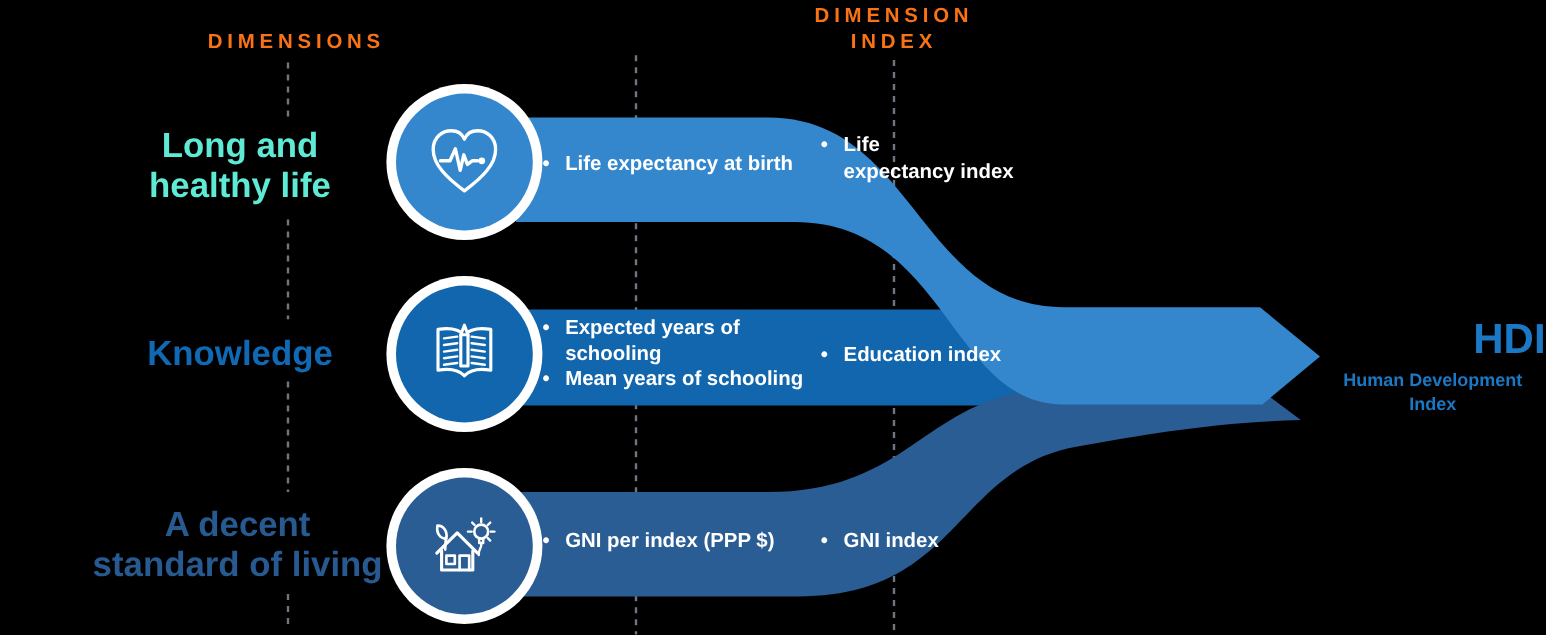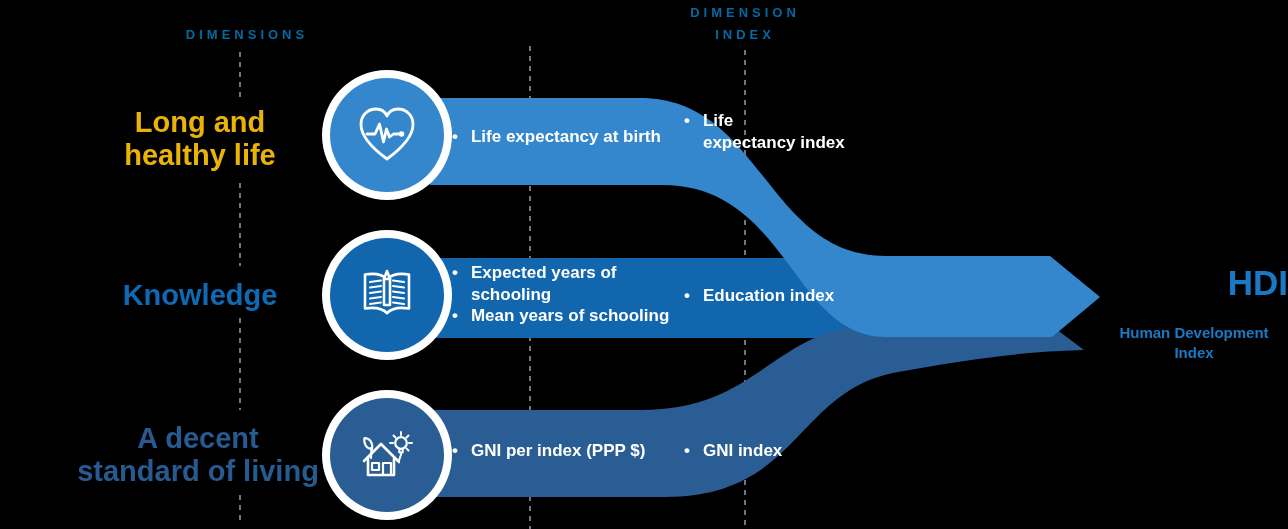--- a/index.html
+++ b/index.html
@@ -2,38 +2,38 @@
 <html><head>
 <meta charset="utf-8">
 <style>
   html,body{margin:0;padding:0;background:#000;}
   #stage{
     position:relative;width:1288px;height:529px;background:#000;
     overflow:hidden;font-family:"Liberation Sans",sans-serif;
   }
   .abs{position:absolute;}
   .col-header{
-    color:#0369a1;font-size:13px;font-weight:bold;letter-spacing:4px;
+    color:#f97316;font-size:17px;font-weight:bold;letter-spacing:4px;
     text-align:center;white-space:pre-line;line-height:22px;
   }
   .dim-label{
     color:#2f87cc;font-size:29px;font-weight:bold;line-height:33px;
     text-align:center;white-space:pre-line;
   }
   .band-item{display:flex;align-items:flex-start;color:#fff;}
   .band-item .bullet{font-size:17px;line-height:22px;margin-right:13px;font-weight:600;}
   .band-item .btxt{
     font-size:17px;line-height:22px;font-weight:600;white-space:pre-line;
   }
   .hdi-acronym{
     color:#1b78c4;font-size:35px;font-weight:bold;text-align:right;line-height:50px;
   }
   .hdi-name{
     color:#1b78c4;font-size:15px;font-weight:bold;text-align:center;
-    line-height:20px;white-space:pre-line;margin-top:15px;
+    line-height:20px;white-space:pre-line;
   }
 </style>
 </head>
 <body>
 
 <div id="stage">
 
   <svg class="abs" style="left:0;top:0" width="1288" height="529" viewBox="0 0 1288 529">
 
     <g stroke="#6e7681" stroke-width="2" stroke-dasharray="5 5">
@@ -119,21 +119,21 @@
       </g>
       <path d="M48.3 30 L48.3 33.5 L51.7 33.5 L51.7 30" stroke-width="2"></path>
       <path d="M50 33.5 C 51 37.5, 47 39.5, 48 43.5" stroke-width="2"></path>
     </g>
   </svg>
 
   <div class="abs col-header" style="left:147px;top:24px;width:200px;">DIMENSIONS</div>
   <div class="abs col-header" style="left:645px;top:2px;width:200px;">DIMENSION
 INDEX</div>
 
-  <div class="abs dim-label" style="left:60px;top:106px;width:280px;color:#eab308;">Long and
+  <div class="abs dim-label" style="left:60px;top:106px;width:280px;color:#5eead4;">Long and
 healthy life</div>
   <div class="abs dim-label" style="left:60px;top:279px;width:280px;color:#1069b4;">Knowledge</div>
   <div class="abs dim-label" style="left:48px;top:422px;width:300px;color:#275a90;">A decent
 standard of living</div>
 
   <div class="abs band-item" style="left:452px;top:126px;">
     <span class="bullet">•</span>
     <span class="btxt">Life expectancy at birth</span>
   </div>
   <div class="abs band-item" style="left:684px;top:110px;">

